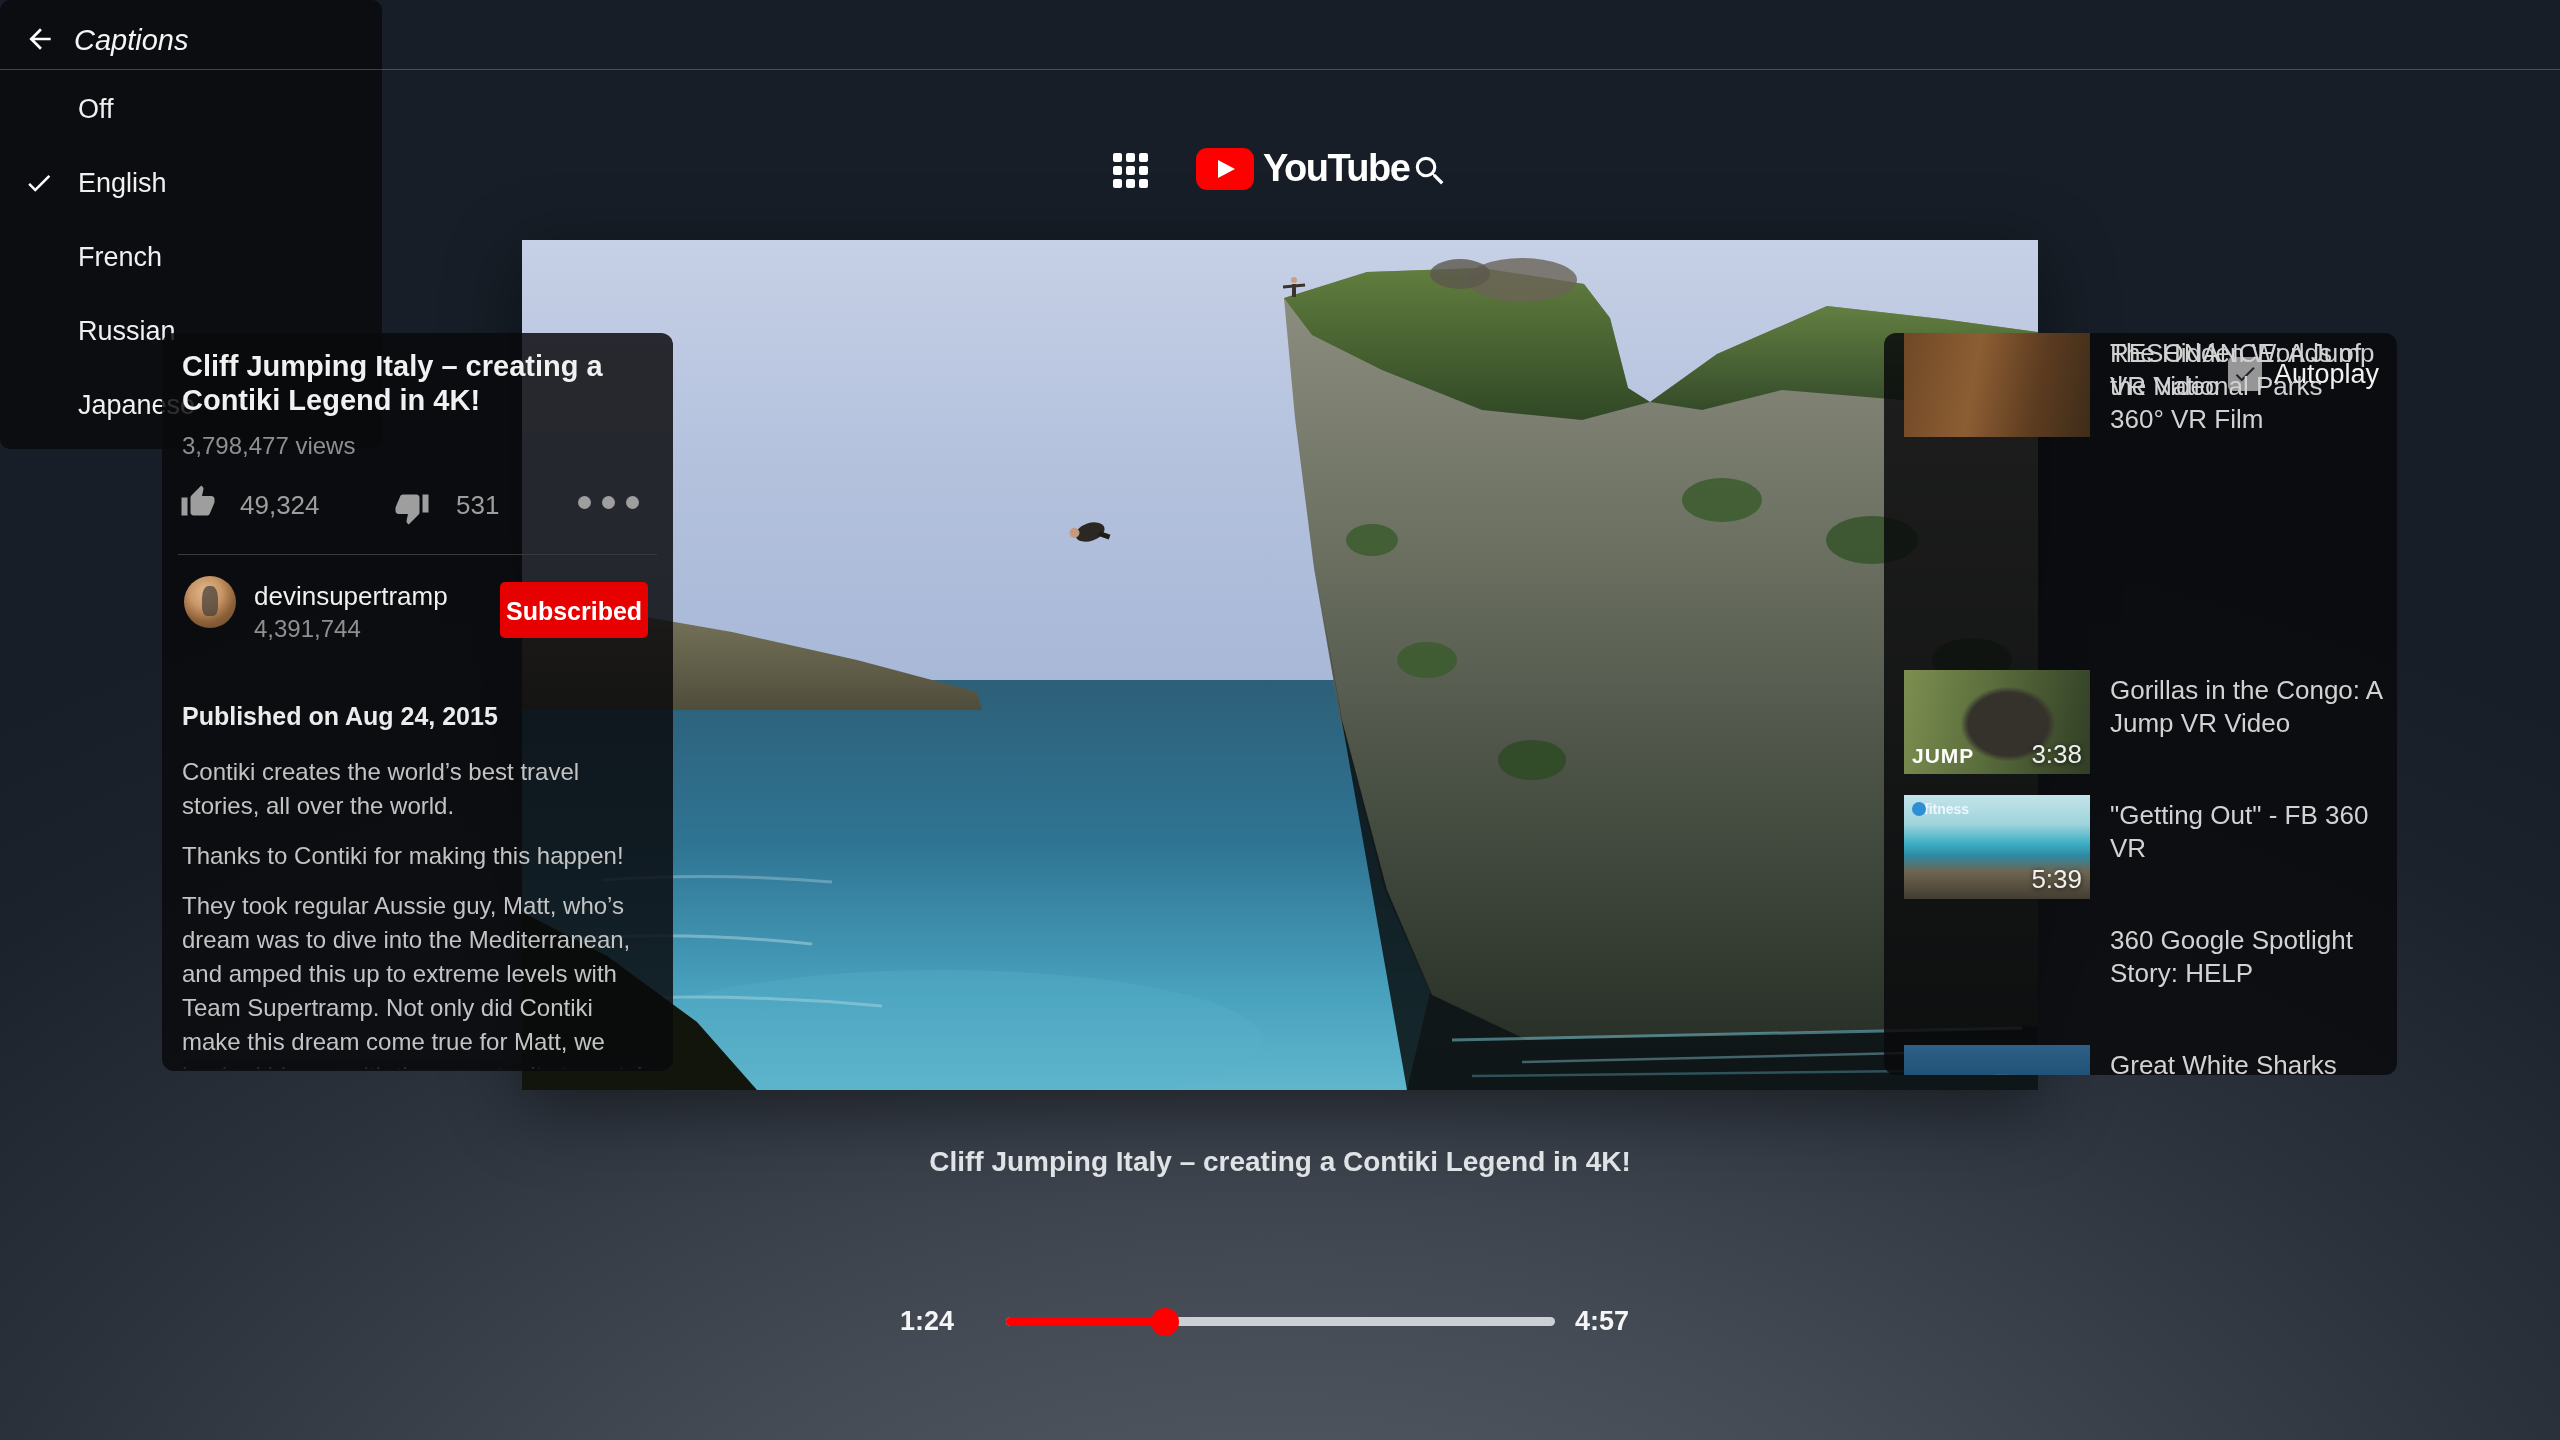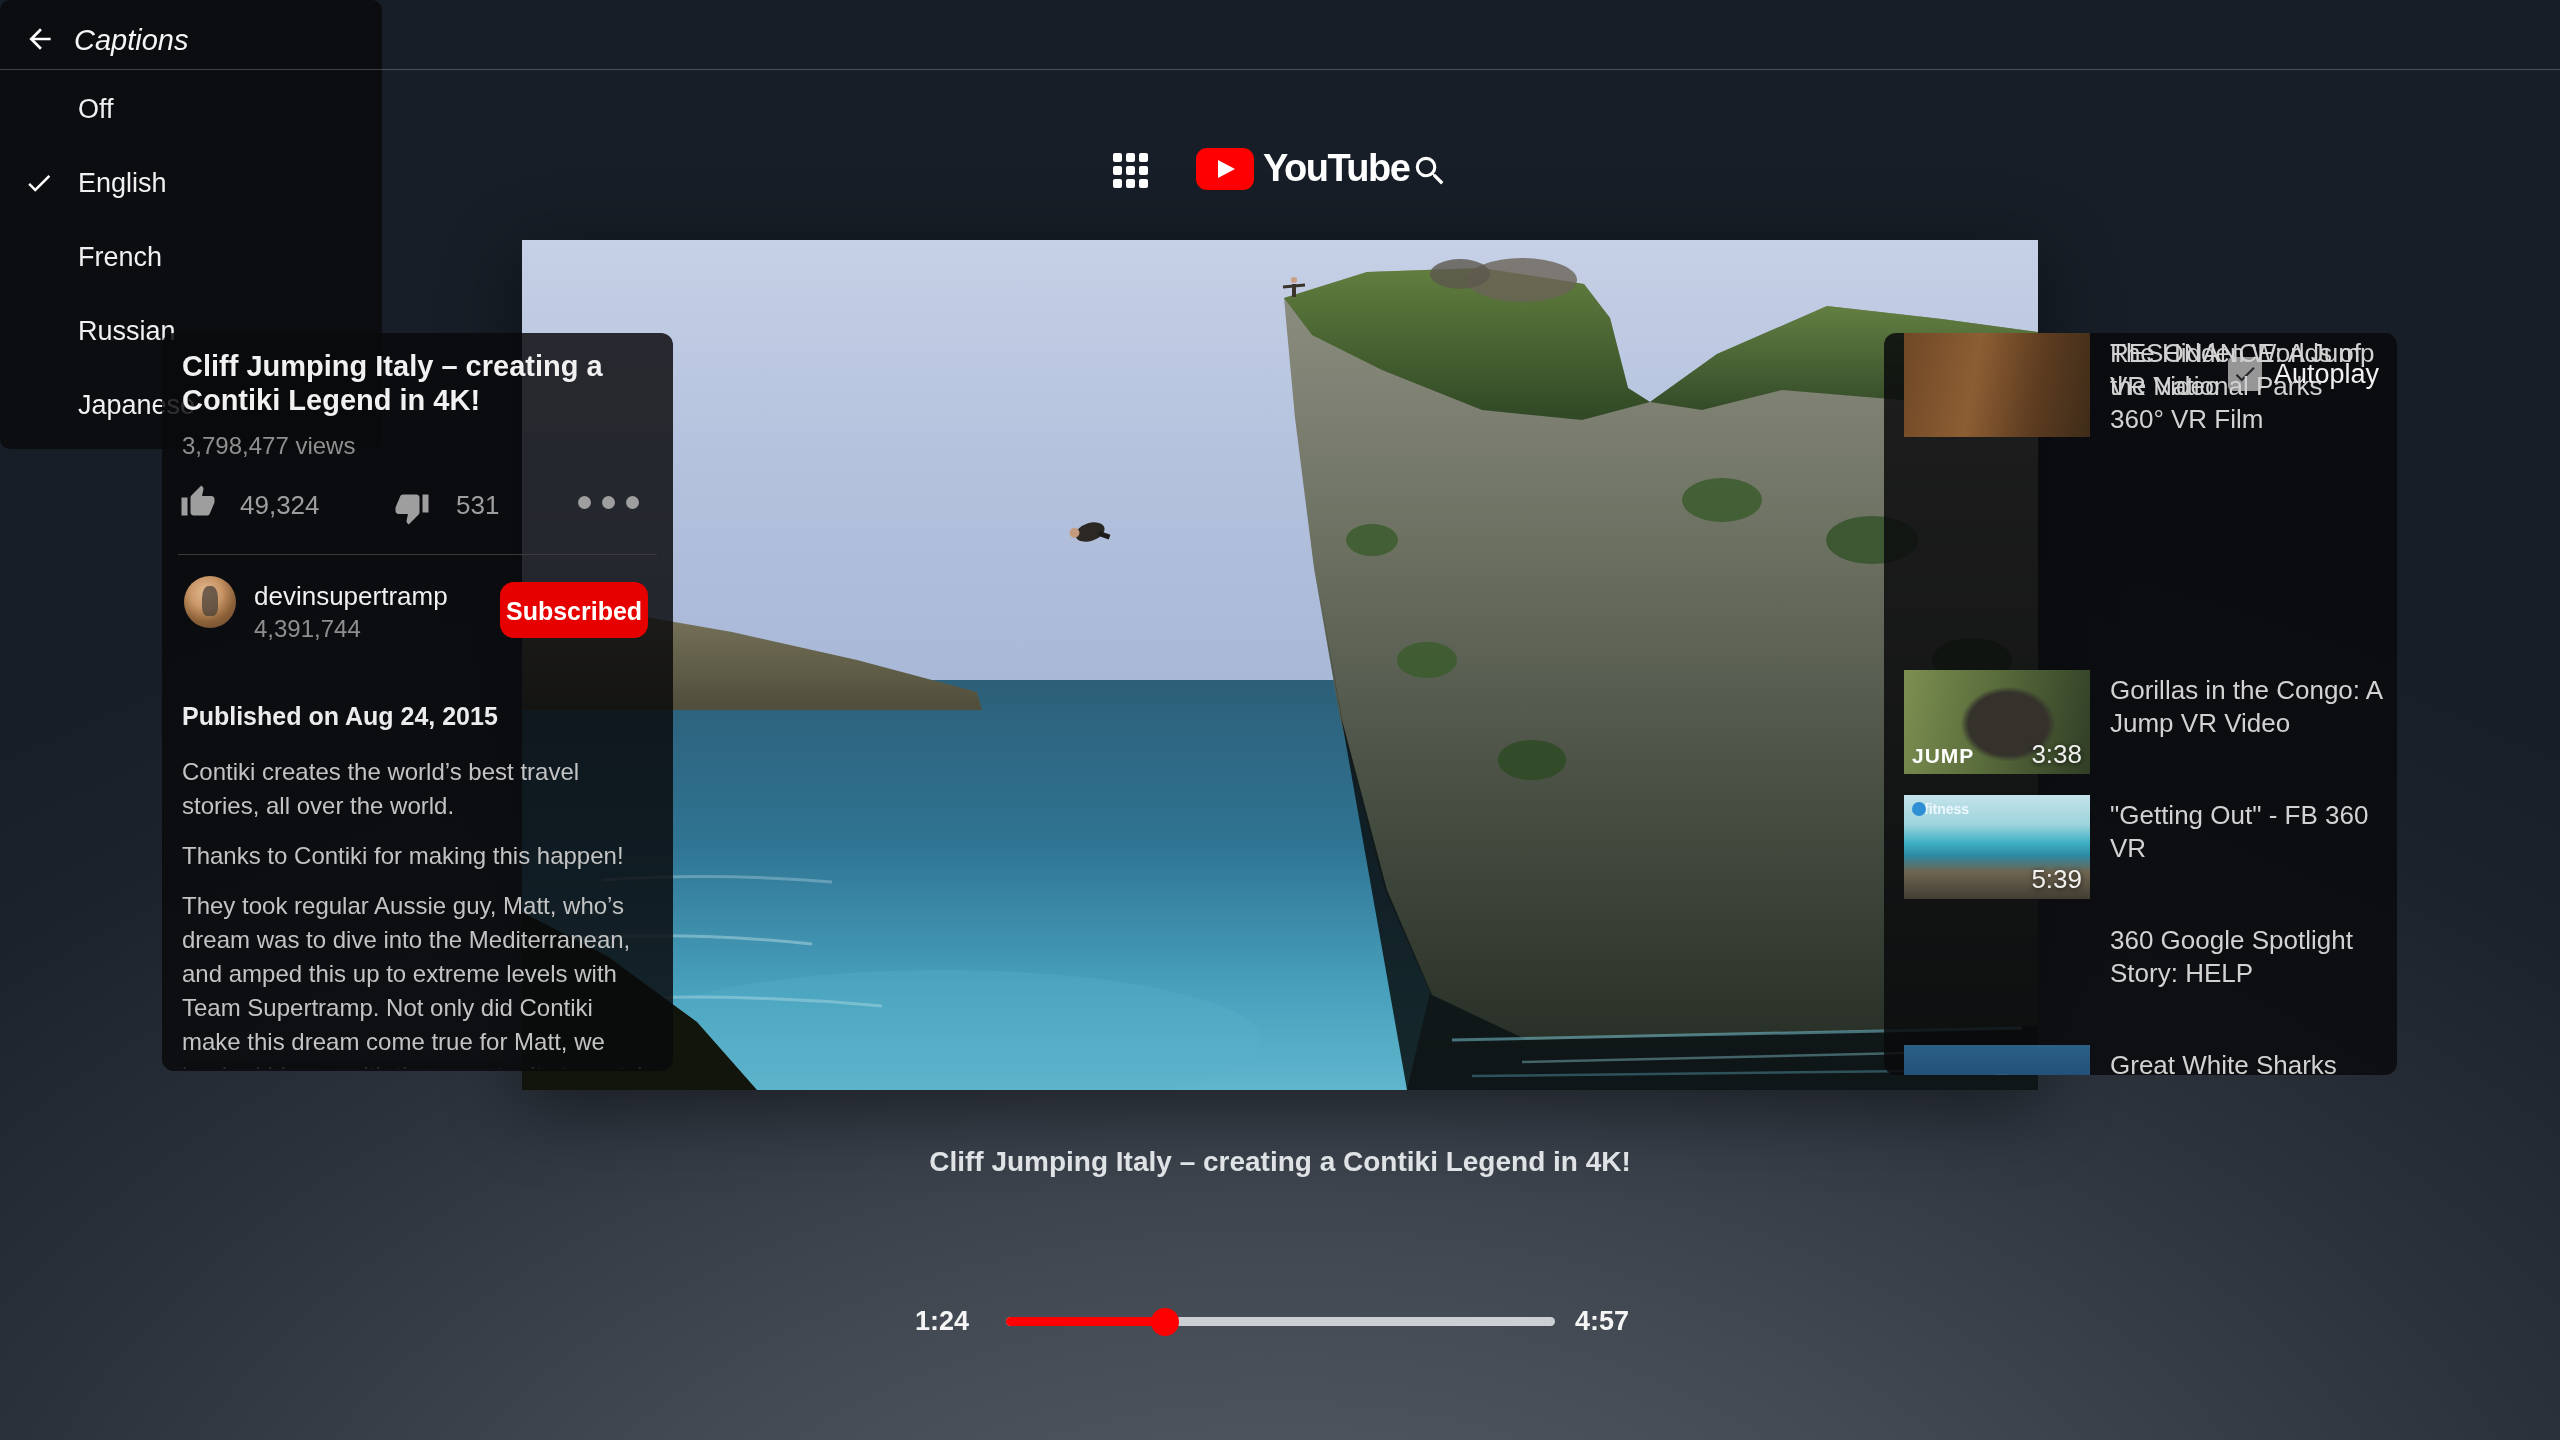--- a/index.html
+++ b/index.html
@@ -33,21 +33,21 @@
   .td{position:absolute;left:216px;top:8px;transform:scaleX(1);}
   .td-count{position:absolute;left:278px;top:8px;}
   .dots{position:absolute;right:18px;top:14px;display:flex;gap:11px;}
   .dots i{width:13px;height:13px;border-radius:50%;background:#9e9e9e;display:block;}
   .divider{position:absolute;left:16px;right:16px;top:221px;height:1px;background:#3a3a3a;}
   .avatar{position:absolute;left:22px;top:243px;width:52px;height:52px;border-radius:50%;
     background:radial-gradient(circle at 42% 32%, #e3bb92 0%, #c99667 34%, #8e6239 62%, #5d3f26 100%);}
   .avatar::after{content:"";position:absolute;left:18px;top:10px;width:16px;height:30px;background:#4a4038;border-radius:40% 40% 30% 30%;opacity:.75;}
   .ch-name{position:absolute;left:92px;top:248px;color:#f0f0f0;font-size:26px;}
   .ch-subs{position:absolute;left:92px;top:282px;color:#8f8f8f;font-size:24px;}
-  .sub-btn{position:absolute;left:338px;top:249px;width:148px;height:56px;background:#e60000;border:none;border-radius:14px;
+  .sub-btn{position:absolute;left:338px;top:249px;width:148px;height:56px;background:#e60000;border:none;border-radius:5px;
     color:#fff;font-size:25px;font-weight:bold;font-family:inherit;text-align:center;line-height:56px;cursor:pointer;}
   .published{position:absolute;left:20px;top:369px;color:#ececec;font-size:25px;font-weight:bold;}
   .desc-clip{position:absolute;left:20px;right:16px;top:422px;height:314px;overflow:hidden;}
   .desc-clip p{margin:0 0 16px 0;color:#c3c3c3;font-size:24px;line-height:34px;}
   .desc-fade{position:absolute;left:0;right:0;bottom:0;height:12px;background:linear-gradient(rgba(11,12,14,0),rgba(11,12,14,.92));}
   
   .upnext-panel{left:1884px;top:333px;width:513px;height:742px;overflow:hidden;}
   .un-header{position:absolute;left:24px;top:21px;color:#fff;font-size:31px;font-weight:bold;}
   .autoplay{position:absolute;left:344px;top:24px;display:flex;align-items:center;cursor:pointer;}
   .ap-box{width:34px;height:34px;background:#969696;border-radius:5px;display:flex;align-items:center;justify-content:center;}
@@ -81,21 +81,21 @@
   .cap-row:nth-of-type(3){top:72px;} .cap-row:nth-of-type(4){top:146px;}
   .cap-row:nth-of-type(5){top:220px;} .cap-row:nth-of-type(6){top:294px;}
   .cap-row:nth-of-type(7){top:368px;}
   .check{position:absolute;left:24px;top:22px;width:30px;height:30px;fill:#fff;}
   .cap-label{position:absolute;left:78px;top:0;line-height:74px;color:#f0f0f0;font-size:27px;}
   
   .bottom-title{position:absolute;left:0;top:1146px;width:100%;text-align:center;color:#dfe3e6;font-size:28px;font-weight:bold;z-index:3;}
   .controls{position:absolute;left:0;top:1200px;width:100%;height:110px;z-index:4;}
   .progress-wrap{position:absolute;left:0;top:1300px;width:100%;height:60px;z-index:4;}
   .time{position:absolute;top:6px;color:#f5f5f5;font-size:27px;font-weight:bold;}
-  .time-cur{left:900px;width:84px;text-align:center;}
+  .time-cur{left:900px;width:84px;text-align:left;}
   .time-tot{left:1575px;width:90px;text-align:left;}
   .track{position:absolute;left:1006px;top:17px;width:549px;height:9px;background:#ccd0d5;border-radius:5px;cursor:pointer;}
   .track-fill{position:absolute;left:0;top:0;height:9px;background:#ff0000;border-radius:5px 0 0 5px;width:29%;}
   .knob{position:absolute;top:-9px;left:0;width:28px;height:28px;border-radius:50%;background:#ff0000;}
 </style>
 </head>
 <body>
 
 <div class="stage">
 

